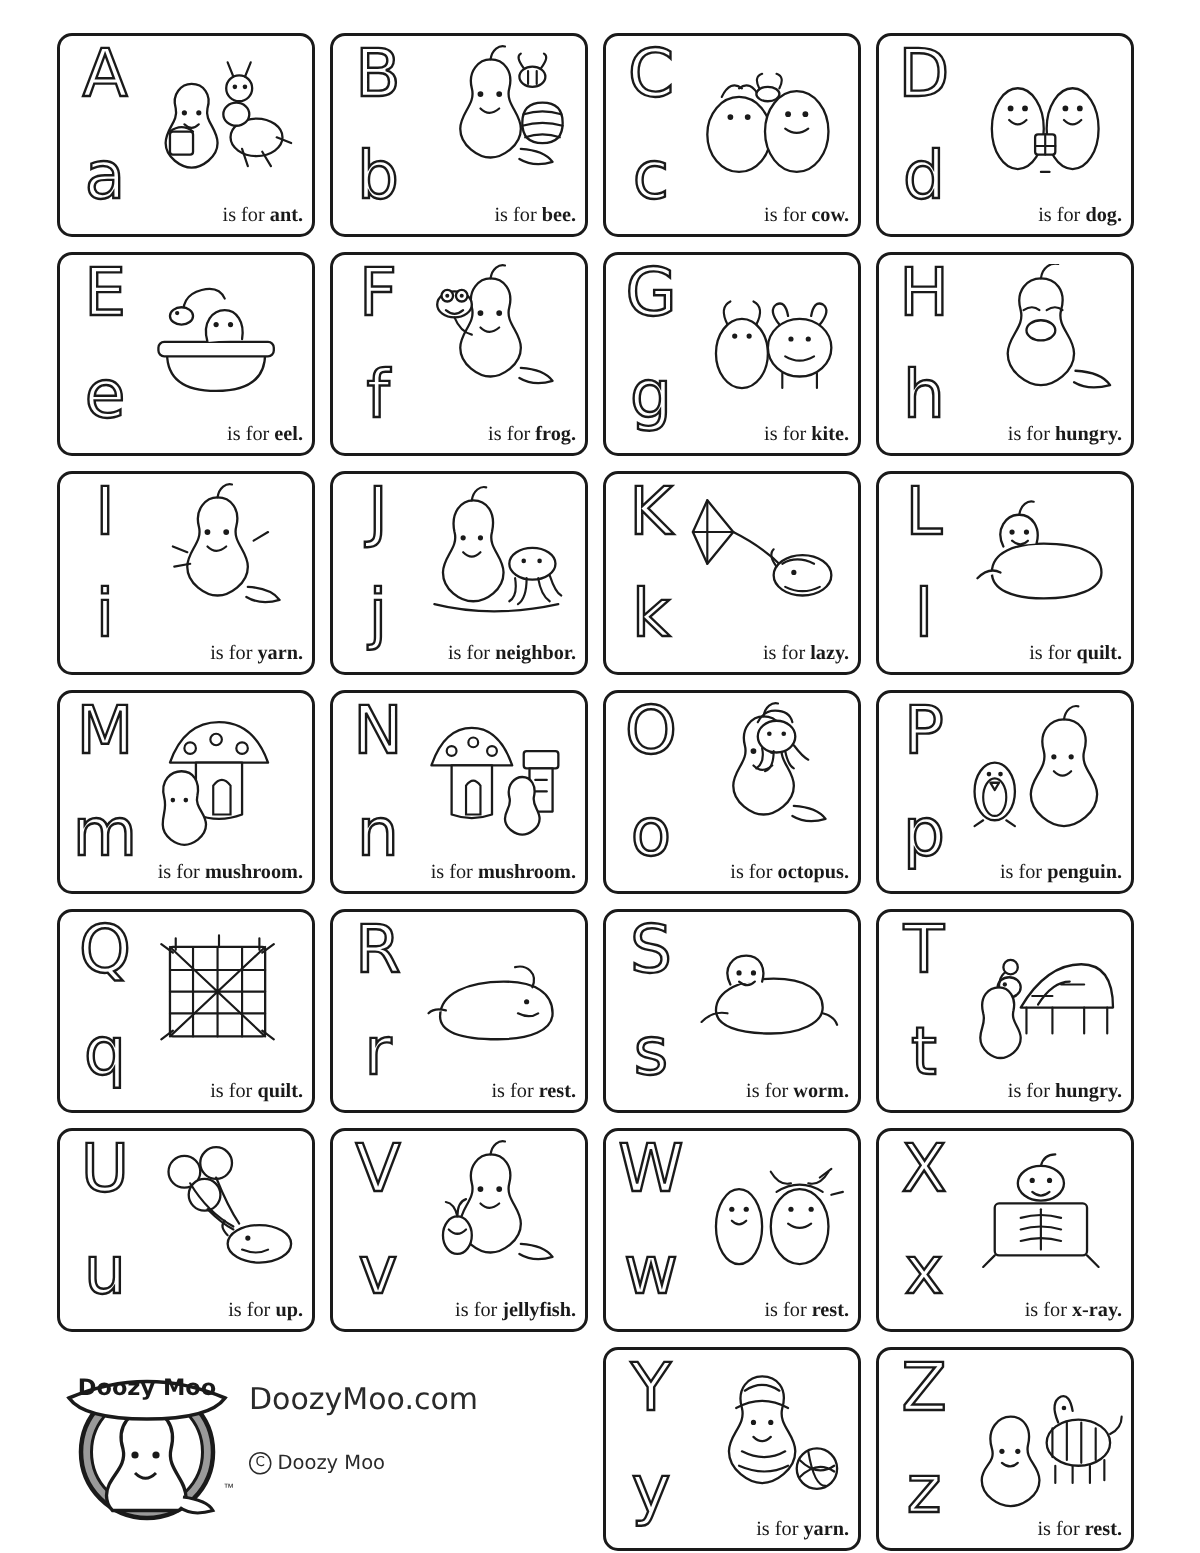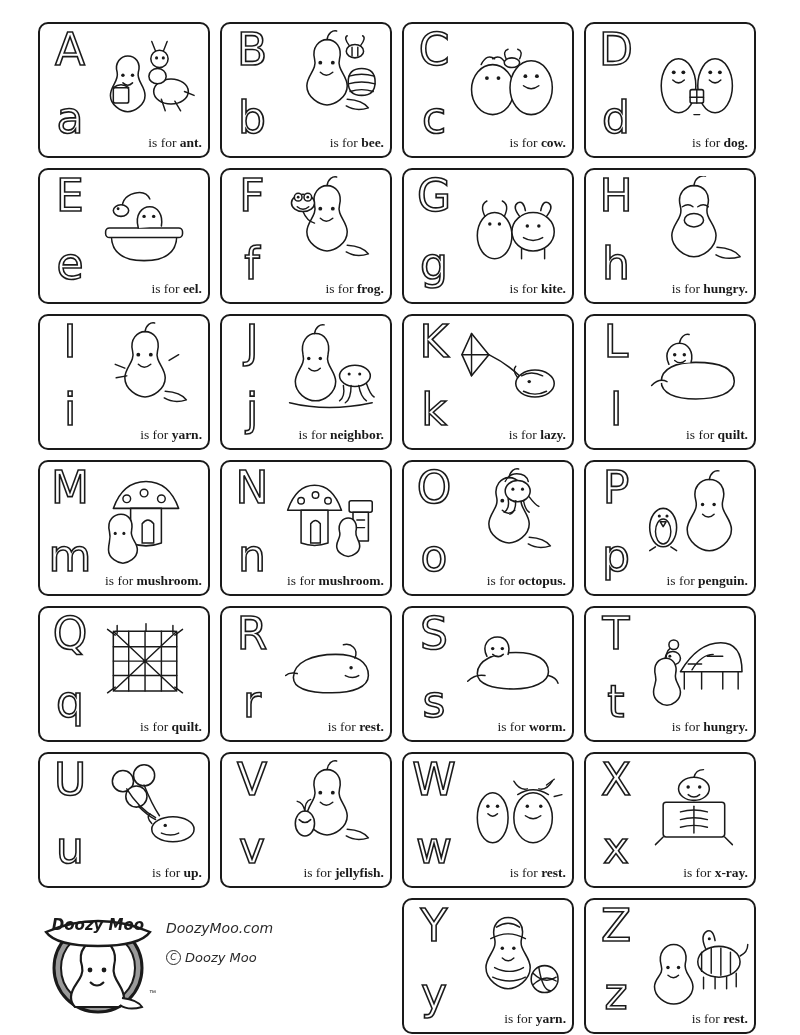--- a/index.html
+++ b/index.html
@@ -109,44 +109,43 @@
   
   .brand {
     position: relative;
     width: 352px;
     height: 136px;
     display: flex;
     align-items: flex-start;
     gap: 8px;
     padding-top: 4px;
     box-sizing: border-box;
-    font-style: italic;
   }
   .logo {
     position: relative;
     width: 120px;
     height: 120px;
     flex: 0 0 auto;
   }
   .logo svg { width: 120px; height: 120px; display: block; }
 
   .brand-text {
     padding-top: 18px;
   }
   .brand-title {
     font-size: 20px;
     font-family: "DejaVu Sans", sans-serif;
     color: #2a2a2a;
     margin-bottom: 8px;
   }
   .brand-site {
-    font-size: 14px;
+    font-size: 20px;
     font-family: "DejaVu Sans", sans-serif;
     color: #2a2a2a;
-    margin-bottom: 14px;
+    margin-bottom: 24px;
   }
   .brand-copy {
     font-size: 13px;
     font-family: "DejaVu Sans", sans-serif;
     color: #2a2a2a;
     display: flex;
     align-items: center;
     gap: 4px;
   }
   .copy-mark {

